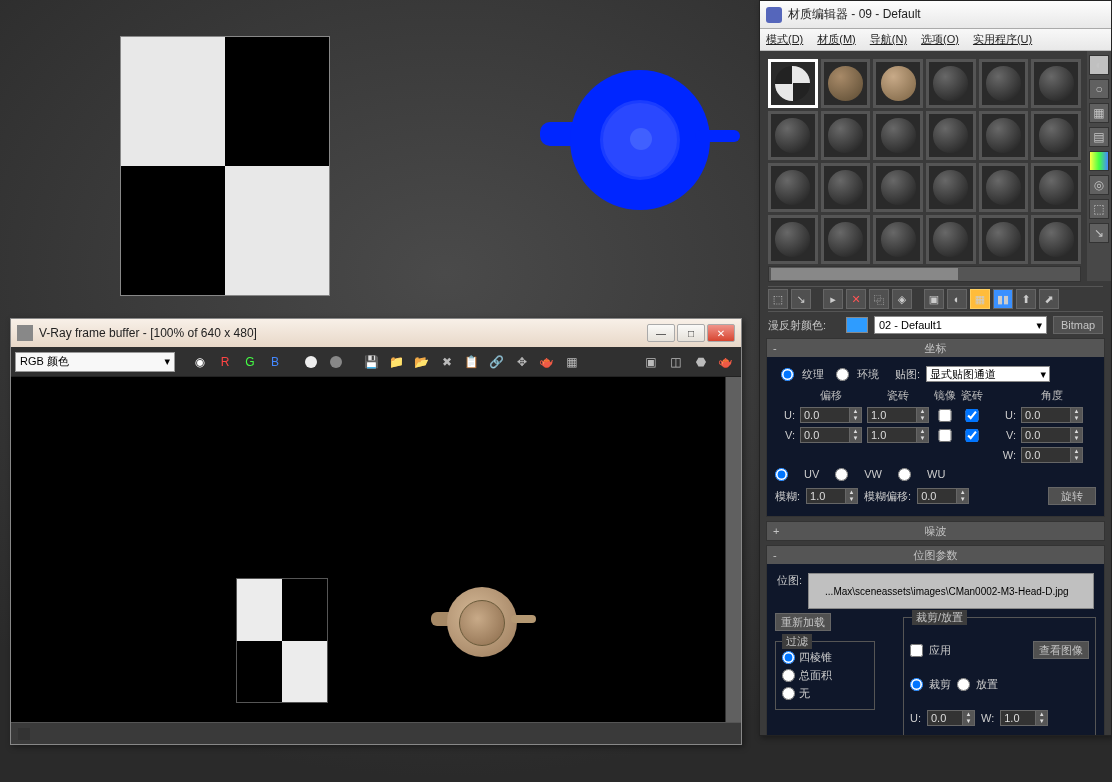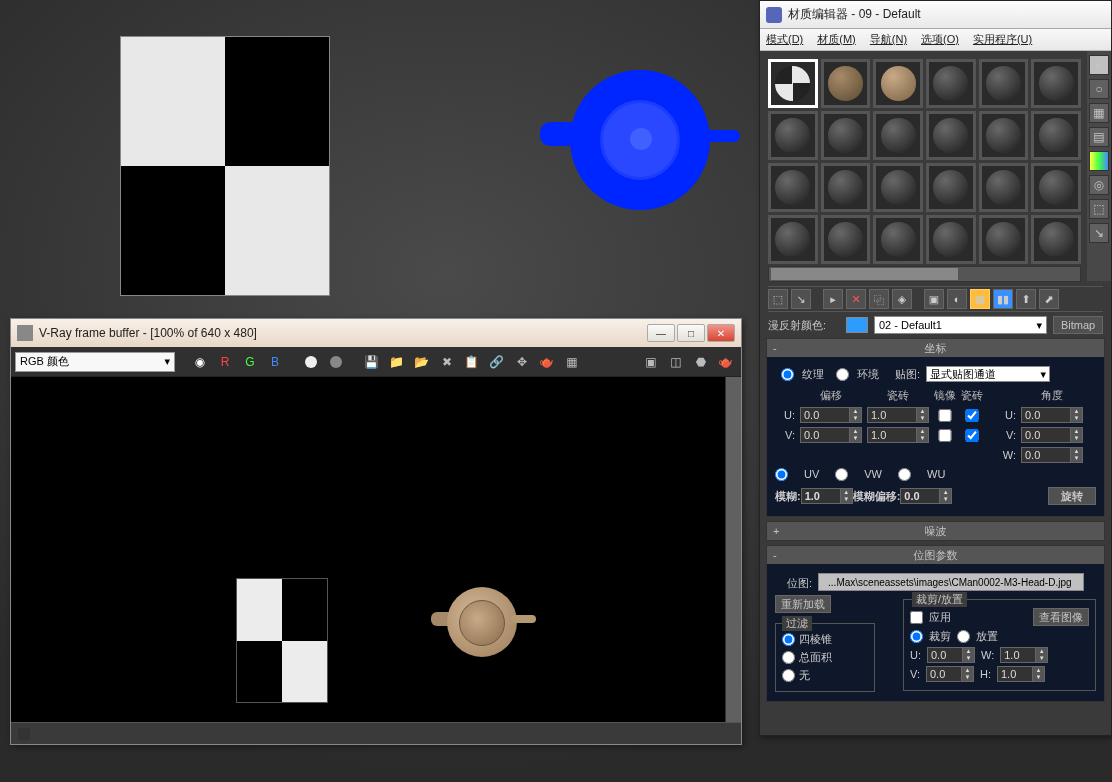--- a/index.html
+++ b/index.html
@@ -103,30 +103,30 @@
 
 .check-row { display:flex; align-items:center; gap:4px; margin:3px 0;}
 
 .coord-grid { display:grid; grid-template-columns: 20px 62px 62px 22px 22px 28px 62px; gap:4px 5px; align-items:center; margin-top:6px;}
 .coord-head { font-size:11px; text-align:center; color:#bbb;}
 .spinput { height:16px; background:#333; border:1px solid #666; display:flex; align-items:center; padding:0 3px; color:#ddd; position:relative;}
 .spinput .arrows{ position:absolute; right:0; top:0; width:12px; height:100%; display:flex; flex-direction:column;}
 .spinput .arrows div{ flex:1; background:#555; border-left:1px solid #666; font-size:6px; text-align:center; line-height:7px; cursor:pointer;}
 
 .uvw-row{display:flex; align-items:flex-start; gap:16px; margin:5px 0;}
-.blur-row{display:flex; align-items:center; margin:6px 0;font-weight:bold;}
+.blur-row{display:flex; align-items:center; gap:6px; margin:6px 0;}
 .rotate-btn{width:48px; height:18px; border:1px solid #666; background:#505050; display:flex; align-items:center; justify-content:center; margin-left:auto; cursor:pointer;}
 
-.bitmap-path{ display:flex; align-items:flex-end; gap:6px; margin:4px 12px;}
-.path-field{ flex:1; height:18px; background:#c0c0c0; border:1px solid #888; color:#000; display:flex; align-items:center; padding:0 9px; font-size:10px; overflow:hidden; white-space:nowrap;}
+.bitmap-path{ display:flex; align-items:flex-start; gap:6px; margin:4px 2px;}
+.path-field{ flex:1; height:36px; background:#c0c0c0; border:1px solid #888; color:#000; display:flex; align-items:center; padding:0 16px; font-size:10px; overflow:hidden; white-space:nowrap;}
 .reload-btn{ width:56px; height:18px; border:1px solid #666; background:#505050; display:flex; align-items:center; justify-content:center; cursor:pointer;}
 
 .crop-group{ border:1px solid #555; padding:5px 6px; margin:4px 0; position:relative;}
 .crop-group .legend{ position:absolute; top:-8px; left:8px; background:#3d3d3d; padding:0 4px; font-size:11px;}
-.crop-row{display:flex; align-items:center; gap:6px; margin:3px 0;}
+.crop-row{display:flex; align-items:center; gap:6px; margin:18px 0;}
 .view-img-btn{width:56px; height:18px; border:1px solid #666; background:#505050; display:flex; align-items:center; justify-content:center; cursor:pointer;}
 
 .filter-group{ border:1px solid #555; padding:5px 6px; margin:4px 6px 4px 0; width:100px;}
 .filter-group .legend{ position:absolute; background:#3d3d3d; padding:0 4px; margin-top:-13px; }
 .two-col{display:flex; gap:8px;}
 </style>
 </head>
 <body>
 
 <div class="viewport-bg">

